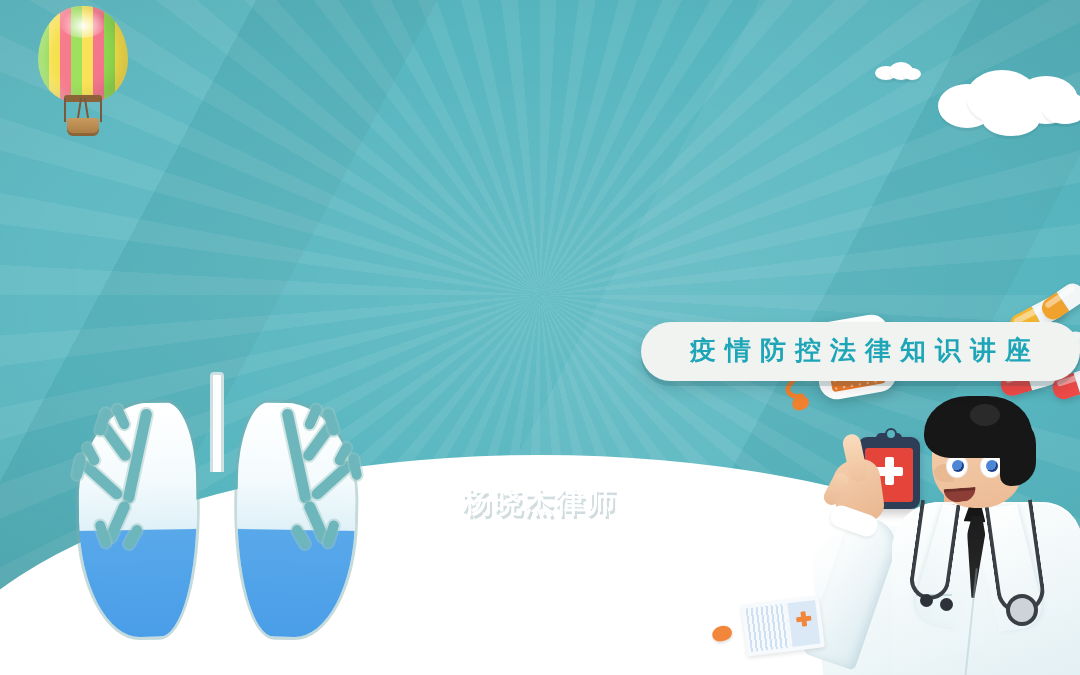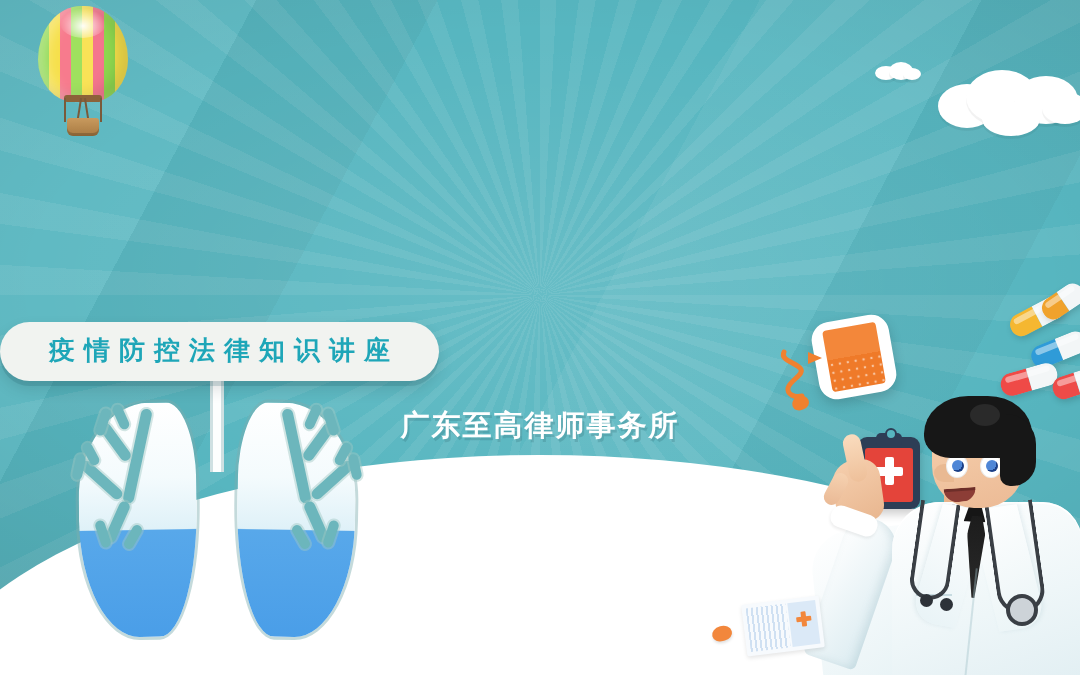--- a/index.html
+++ b/index.html
@@ -124,21 +124,21 @@
     font-size:86px; line-height:1;
     font-weight:700;
     color:#ffffff;
     letter-spacing:6px;
     text-shadow:3px 4px 0 rgba(40,95,105,.35), 0 2px 10px rgba(0,0,0,.12);
     white-space:nowrap;
   }
 
   .subtitle-wrap {
     position:absolute; left:0; right:0; top:322px;
-    display:flex; justify-content:flex-start;
+    display:flex; justify-content:flex-end;padding-left:44px;
   }
   .subtitle {
     background:#f1f3f0;
     color:#1ea6b8;
     font-size:26px; font-weight:700;
     letter-spacing:9px; text-indent:9px;
     padding:11px 40px 13px;
     border-radius:40px;
     box-shadow:0 5px 0 rgba(25,90,100,.18), 0 8px 16px rgba(0,0,0,.12);
     font-family:"DejaVu Sans", sans-serif;
@@ -570,15 +570,15 @@
     <div class="half"></div>
     <div class="cross"></div>
   </div>
   <div class="orangepill"></div>
 
 
   <div class="subtitle-wrap">
     <div class="subtitle">疫情防控法律知识讲座</div>
   </div>
 
-  <div class="org">广东至高律师事务所</div>
+  <div class="speaker">杨晓杰律师</div>
 
 </div>
 
 </body></html>

